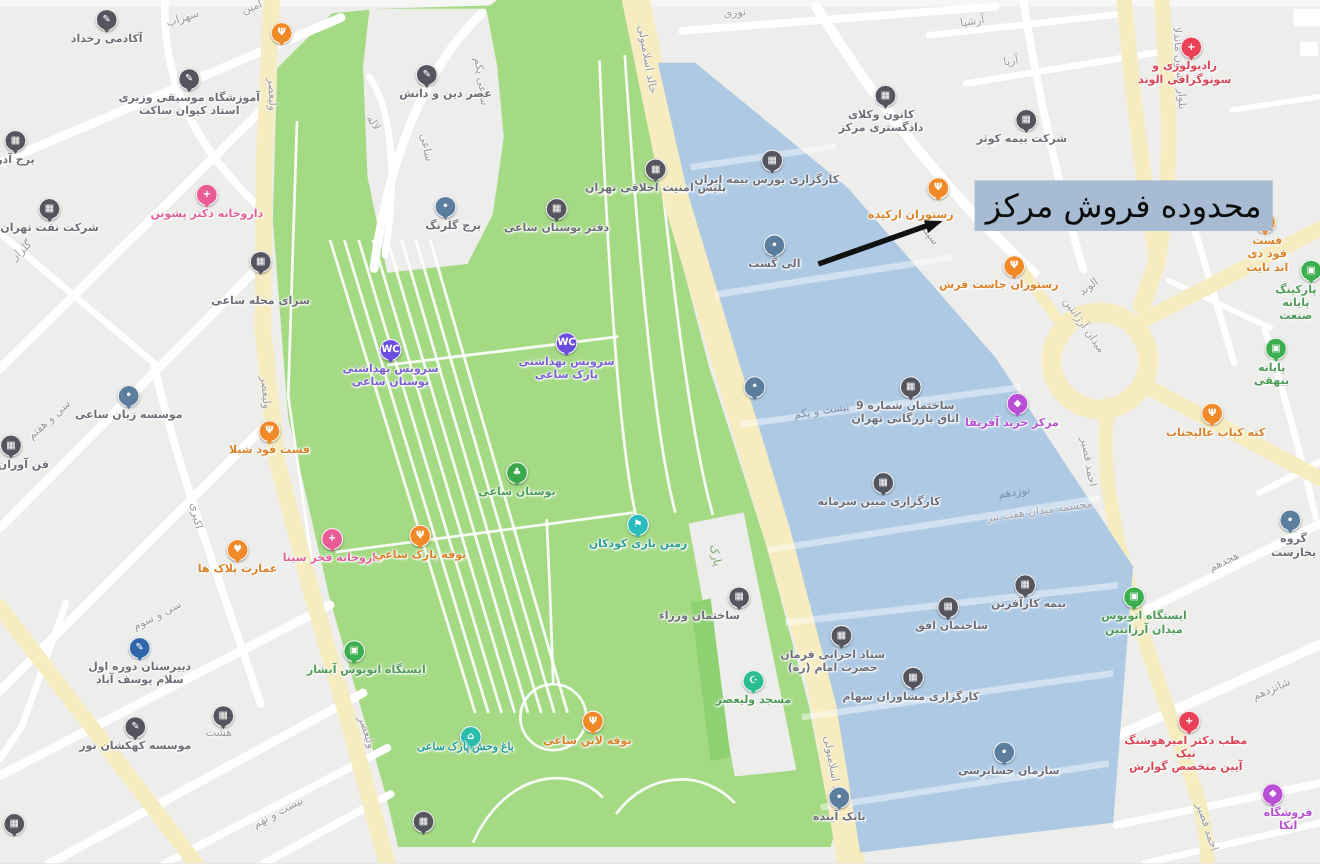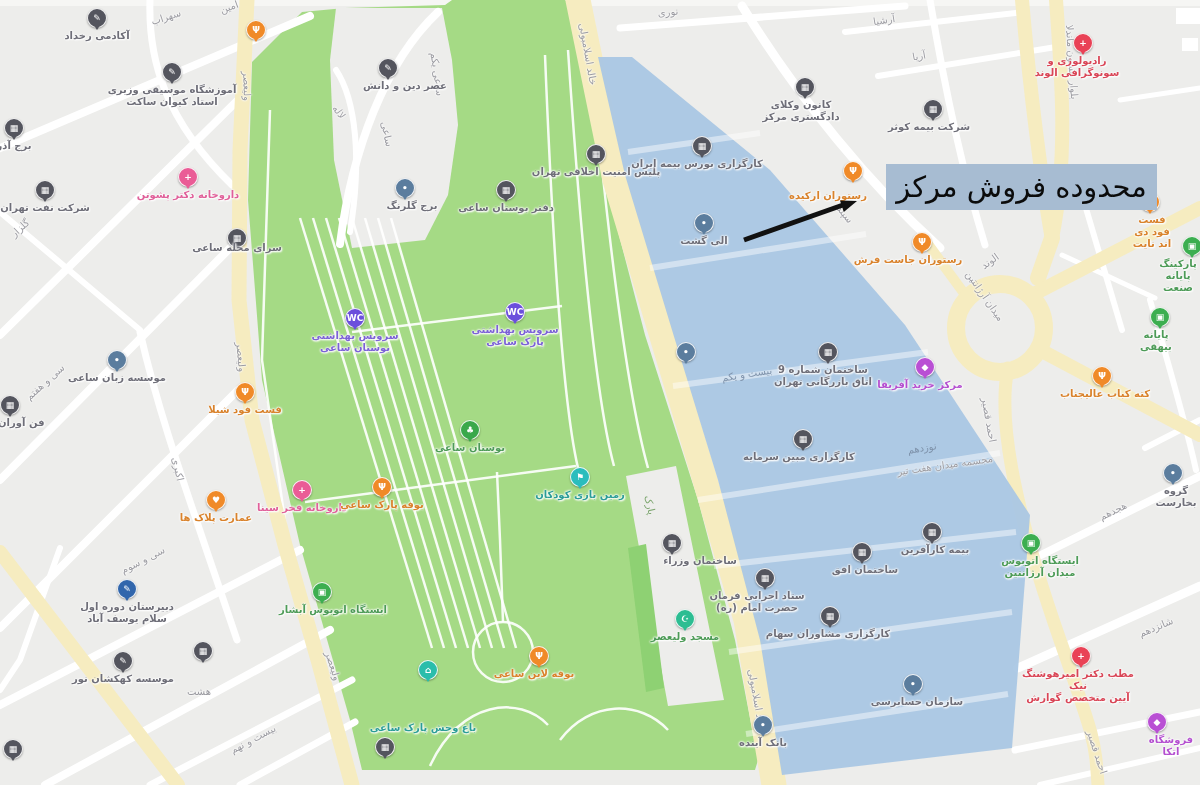--- a/index.html
+++ b/index.html
@@ -161,21 +161,21 @@
         <span>▦</span>
       </div>
       <div class="mlbl building" style="left: 45px; top: 202px;">شرکت نفت تهران</div>
       <div class="mk" style="left: 188px; top: 177px; --c: #ea5c96;">
         <span>+</span>
       </div>
       <div class="mlbl pharmacy" style="left: 188px; top: 189px;">داروخانه دکتر پشوتن</div>
       <div class="mk" style="left: 237px; top: 238px; --c: #54555e;">
         <span>▦</span>
       </div>
-      <div class="mlbl building" style="left: 237px; top: 242px;">سرای محله ساعی</div>
+      <div class="mlbl building" style="left: 237px; top: 268px;">سرای محله ساعی</div>
       <div class="mk" style="left: 388px; top: 68px; --c: #54555e;">
         <span>✎</span>
       </div>
       <div class="mlbl school" style="left: 405px; top: 80px;">عصر دین و دانش</div>
       <div class="mk" style="left: 405px; top: 188px; --c: #5b7d9e;">
         <span>•</span>
       </div>
       <div class="mlbl generic" style="left: 412px; top: 200px;">برج گلرنگ</div>
       <div class="mk" style="left: 506px; top: 190px; --c: #54555e;">
         <span>▦</span>
@@ -242,36 +242,36 @@
       <div class="mlbl school" style="left: 123px; top: 673px;">موسسه کهکشان نور</div>
       <div class="mk" style="left: 203px; top: 651px; --c: #54555e;">
         <span>▦</span>
       </div>
       <div class="mk" style="left: 13px; top: 749px; --c: #54555e;">
         <span>▦</span>
       </div>
       <div class="mk" style="left: 428px; top: 670px; --c: #2abdab;">
         <span>⌂</span>
       </div>
-      <div class="mlbl zoo" style="left: 423px; top: 722px;">باغ وحش پارک ساعی</div>
+      <div class="mlbl zoo" style="left: 423px; top: 674px; font-family: Liberation Serif, serif;">باغ وحش پارک ساعی</div>
       <div class="mk" style="left: 539px; top: 656px; --c: #f08a28;">
         <span>Ψ</span>
       </div>
       <div class="mlbl food" style="left: 534px; top: 668px;">بوفه لاین ساعی</div>
       <div class="mk" style="left: 385px; top: 747px; --c: #54555e;">
         <span>▦</span>
       </div>
       <div class="mk" style="left: 685px; top: 619px; --c: #2dbd92;">
         <span>☪</span>
       </div>
       <div class="mlbl mosque" style="left: 685px; top: 631px;">مسجد ولیعصر</div>
       <div class="mk" style="left: 672px; top: 543px; --c: #54555e;">
         <span>▦</span>
       </div>
-      <div class="mlbl building" style="left: 700px; top: 555px; text-align: right;">ساختمان وزراء</div>
+      <div class="mlbl building" style="left: 636px; top: 555px; text-align: right;">ساختمان وزراء</div>
       <div class="mk" style="left: 702px; top: 146px; --c: #54555e;">
         <span>▦</span>
       </div>
       <div class="mlbl building" style="left: 697px; top: 158px;">کارگزاری بورس بیمه ایران</div>
       <div class="mk" style="left: 704px; top: 223px; --c: #5b7d9e;">
         <span>•</span>
       </div>
       <div class="mlbl generic" style="left: 704px; top: 235px;">الی گشت</div>
       <div class="mk" style="left: 686px; top: 352px; --c: #5b7d9e;">
         <span>•</span>
@@ -392,21 +392,21 @@
       <div class="slbl" style="left: 989px; top: 420px; --r: 80deg;">احمد قصیر</div>
       <div class="slbl" style="left: 1097px; top: 752px; --r: 72deg;">احمد قصیر</div>
       <div class="slbl onblue" style="left: 747px; top: 374px; --r: -9deg;">بیست و یکم</div>
       <div class="slbl onblue" style="left: 922px; top: 448px; --r: -9deg;">نوزدهم</div>
       <div class="slbl" style="left: 1156px; top: 627px; --r: -23deg;">شانزدهم</div>
       <div class="slbl" style="left: 1113px; top: 511px; --r: -26deg;">هجدهم</div>
       <div class="slbl" style="left: 253px; top: 739px; --r: -28deg;">بیست و نهم</div>
       <div class="slbl" style="left: 143px; top: 560px; --r: -27deg;">سی و سوم</div>
       <div class="slbl" style="left: 45px; top: 382px; --r: -42deg;">سی و هفتم</div>
       <div class="slbl" style="left: 178px; top: 469px; --r: 78deg;">اکبری</div>
-      <div class="slbl" style="left: 199px; top: 667px; margin-top: 24px; --r: 0deg;">هشت</div>
+      <div class="slbl" style="left: 199px; top: 667px; --r: 0deg;">هشت</div>
       <div class="slbl ongreen" style="left: 650px; top: 505px; --r: 78deg;">پارک</div>
       <div class="slbl" style="left: 945px; top: 465px; --r: -8deg;">مجسمه میدان هفت تیر</div>
     </div>
 
   <svg id="arrow-svg" width="1200" height="785">
     <path d="M744,240 L843,205" stroke="#111111" stroke-width="5" fill="none"></path>
     <polygon points="857,201 843.8,211.9 840,200.5" fill="#111111"></polygon>
   </svg>
 
   <div id="annotation">محدوده فروش مرکز</div>

